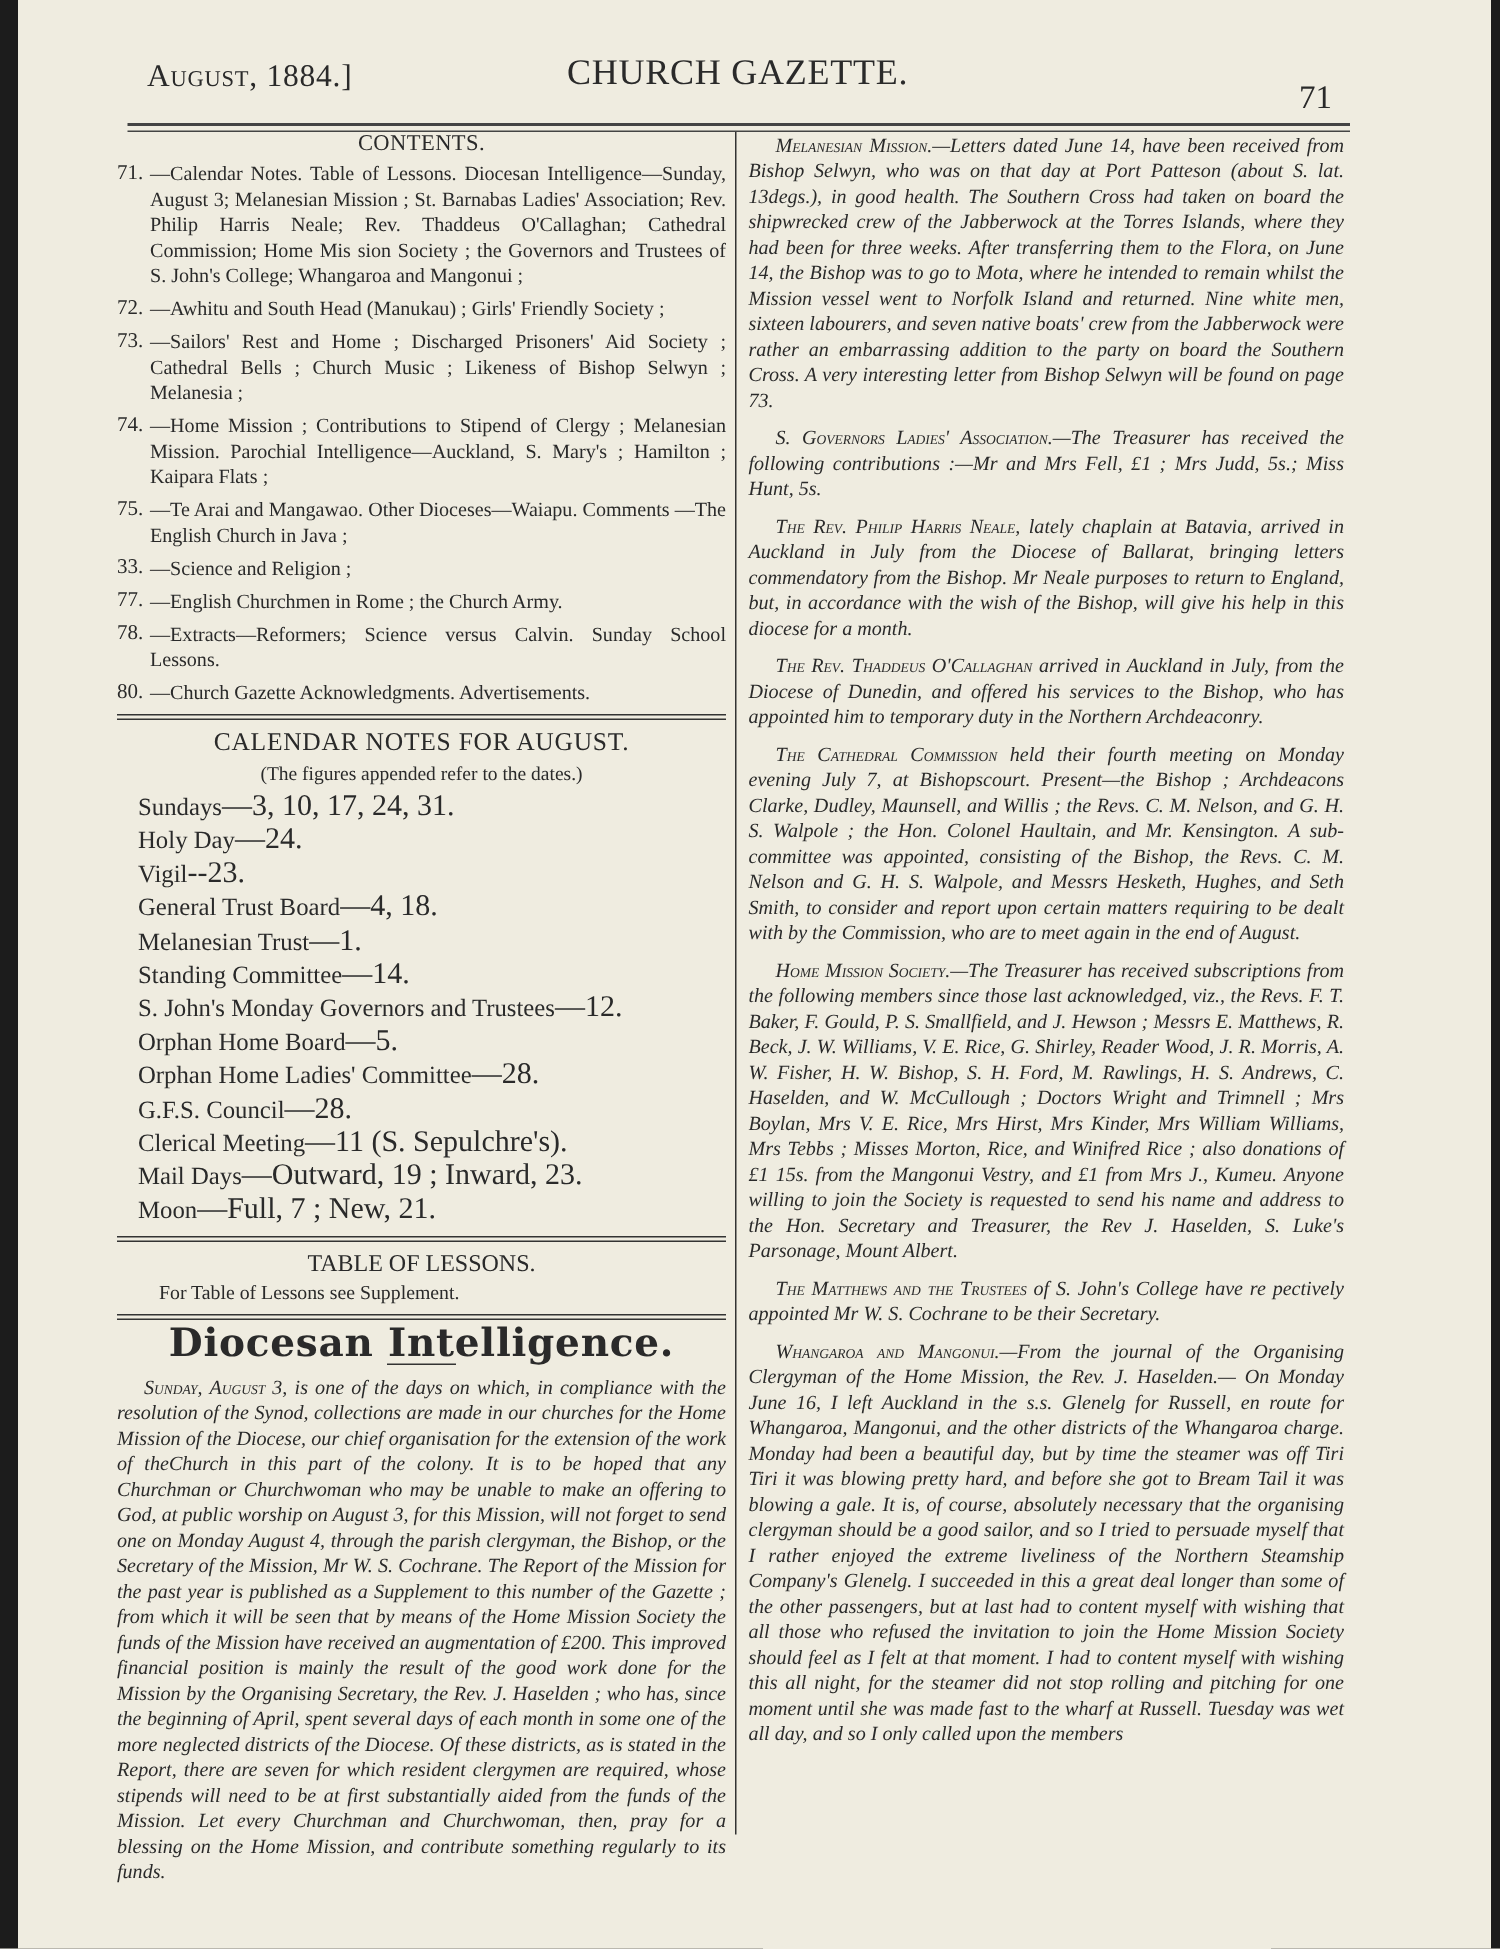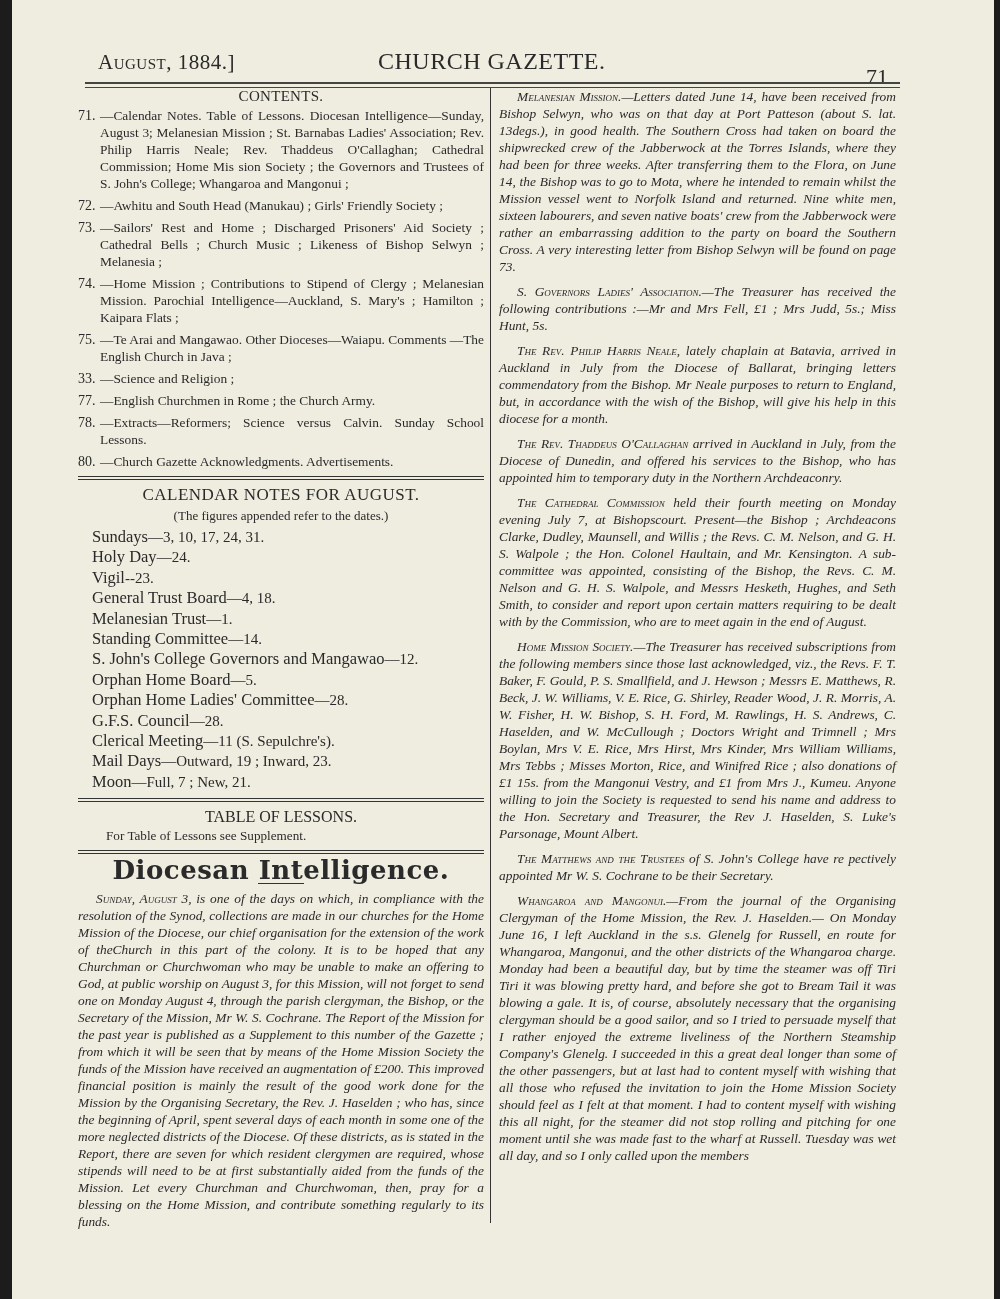--- a/index.html
+++ b/index.html
@@ -1,37 +1,37 @@
 <!DOCTYPE html>
 <html><head>
 <meta charset="utf-8">
 <style>
   html, body { margin:0; padding:0; }
   body { width:1000px; height:1299px; background:#1c1c1c; position:relative; overflow:hidden; }
   .page { position:absolute; left:12px; top:0; width:982px; height:1299px; background:#efece0;
           font-family:"Liberation Serif","DejaVu Serif",serif; color:#2a2a2a; }
-  .hdr { position:absolute; top:48px; left:86px; width:790px; height:28px; }
+  .hdr { position:absolute; top:36px; left:86px; width:790px; height:28px; }
   .hdr .l { position:absolute; left:0; top:2px; font-size:21px; font-variant:small-caps; letter-spacing:0.5px; }
   .hdr .c { position:absolute; left:280px; top:0; font-size:24px; letter-spacing:0.5px; }
   .hdr .r { position:absolute; right:0; top:0; font-size:22px;margin-top:16px; }
   .rule2 { position:absolute; left:73px; width:815px; top:82px; height:3px; border-top:2px solid #444; border-bottom:1px solid #444; }
   .vrule { position:absolute; left:478px; top:88px; width:1px; height:1135px; background:#333; }
   .col { position:absolute; font-size:13.4px; line-height:17px; }
   .left { left:66px; top:88px; width:406px; }
   .right { left:487px; top:88px; width:397px; }
   .ctitle { text-align:center; font-size:15px; margin:0 0 2px 0; letter-spacing:0.3px; }
   .ci { display:flex; margin-bottom:5px; text-align:justify; }
   .ci .n { width:20px; flex:none; font-size:14px; }
   .ci .t { flex:1; padding-left:2px; }
   .hrule { border-top:1px solid #333; border-bottom:1px solid #333; height:2px; margin:6px 0 6px 0; }
   .cal-title { text-align:center; font-size:17px; letter-spacing:0.5px; margin-top:2px; }
   .cal-sub { text-align:center; font-size:13px; margin:4px 0 3px; }
   .cal { font-size:16px; line-height:20.4px; padding-left:14px; }
   .cal .k { font-family:Liberation Serif, serif; font-size:16.5px; }
-  .cal .v { font-family:"Liberation Serif",serif; font-size:15px; }
+  .cal .v { font-family:"Liberation Serif",serif; font-size:20px; }
   .tl-title { text-align:center; font-size:16px; margin-top:6px; }
   .tl-sub { padding-left:28px; font-size:13.2px; margin-top:2px; }
   .di-title { text-align:center; font-size:26px; font-weight:bold; font-family:"DejaVu Serif",serif; margin-top:8px; letter-spacing:0.5px; }
   .di-rule { width:46px; height:1px; background:#333; margin:4px auto 6px; }
   p { margin:0 0 8px 0; text-indent:18px; text-align:justify;font-style:italic; }
   .sc { font-variant:small-caps; }
 </style>
 </head>
 <body>
 
@@ -88,21 +88,21 @@
     <div class="hrule"></div>
     <div class="cal-title">CALENDAR NOTES FOR AUGUST.</div>
     <div class="cal-sub">(The figures appended refer to the dates.)</div>
     <div class="cal">
       <div><span class="k">Sundays</span><span class="v">—3, 10, 17, 24, 31.</span></div>
       <div><span class="k">Holy Day</span><span class="v">—24.</span></div>
       <div><span class="k">Vigil</span><span class="v">--23.</span></div>
       <div><span class="k">General Trust Board</span><span class="v">—4, 18.</span></div>
       <div><span class="k">Melanesian Trust</span><span class="v">—1.</span></div>
       <div><span class="k">Standing Committee</span><span class="v">—14.</span></div>
-      <div><span class="k">S. John's College Governors and Mangawao</span><span class="v">—12.</span></div>
+      <div><span class="k">S. John's Monday Governors and Trustees</span><span class="v">—12.</span></div>
       <div><span class="k">Orphan Home Board</span><span class="v">—5.</span></div>
       <div><span class="k">Orphan Home Ladies' Committee</span><span class="v">—28.</span></div>
       <div><span class="k">G.F.S. Council</span><span class="v">—28.</span></div>
       <div><span class="k">Clerical Meeting</span><span class="v">—11 (S. Sepulchre's).</span></div>
       <div><span class="k">Mail Days</span><span class="v">—Outward, 19 ; Inward, 23.</span></div>
       <div><span class="k">Moon</span><span class="v">—Full, 7 ; New, 21.</span></div>
     </div>
 
     <div class="hrule"></div>
     <div class="tl-title">TABLE OF LESSONS.</div>

